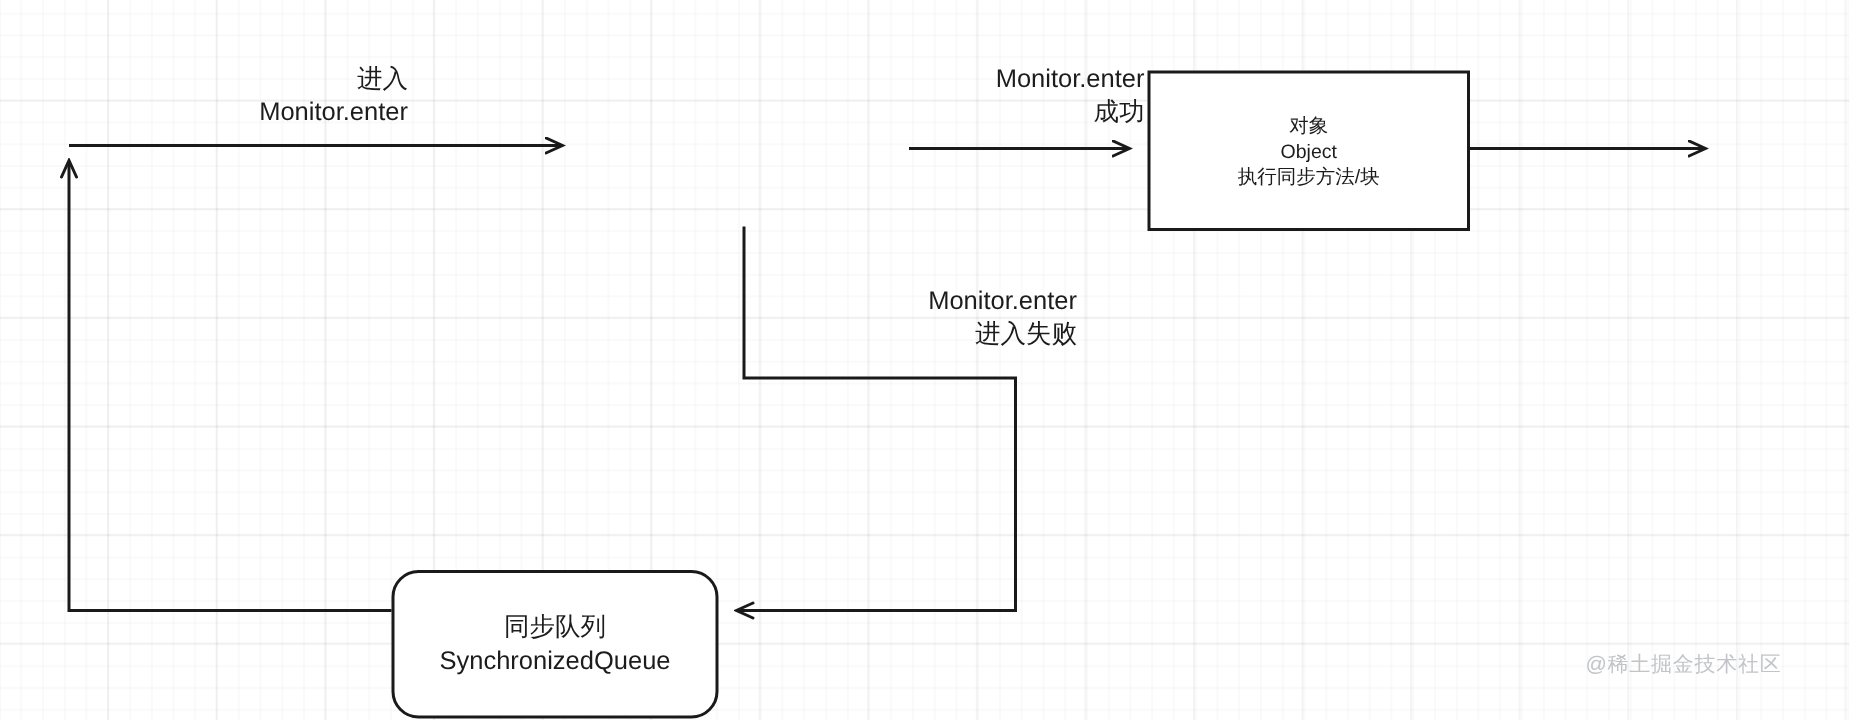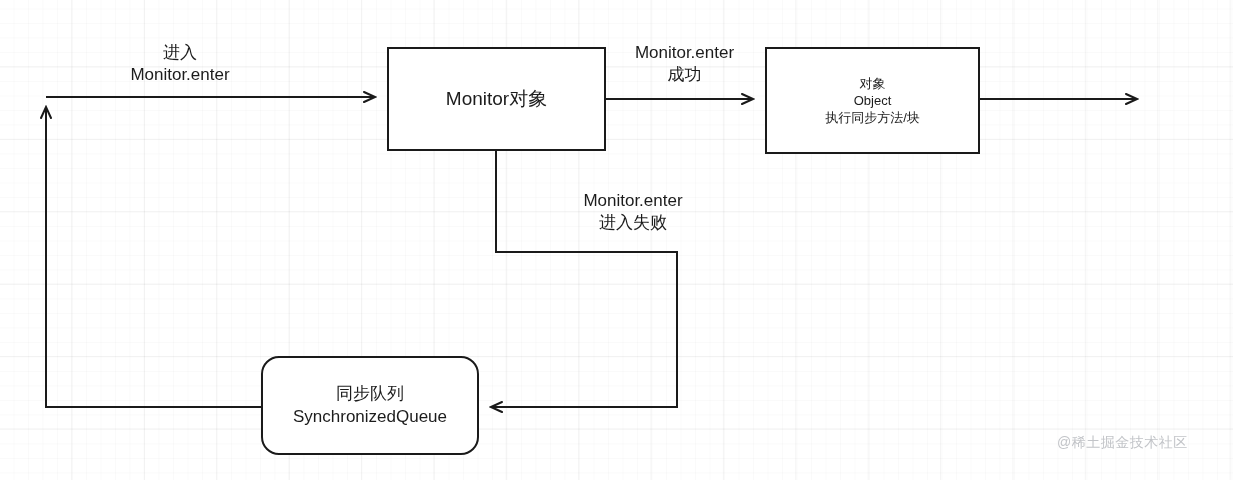--- a/index.html
+++ b/index.html
@@ -58,29 +58,29 @@
   .node-object {
     left: 765px;
     top: 47px;
     width: 215px;
     height: 107px;
     font-size: 13px;
     justify-content: center;
   }
   .node-queue {
     left: 261px;
-    top: 356px;
+    top: 380px;
     width: 218px;
     height: 99px;
     border-radius: 18px;
     font-size: 17px;
   }
   .edge-label {
     position: absolute;
-    text-align: center;
+    text-align: right;
     color: #1c1c1c;
     line-height: 1.3;
     white-space: pre-line;
     background: transparent;
     z-index: 4;
   }
   .lbl-enter {
     left: 88px;
     top: 42px;
     width: 184px;
@@ -142,23 +142,20 @@
 
     <path d="M606,99 L752,99" fill="none" stroke="#1a1a1a" stroke-width="2" marker-end="url(#arrow-r)"></path>
 
     <path d="M980,99 L1136,99" fill="none" stroke="#1a1a1a" stroke-width="2" marker-end="url(#arrow-r)"></path>
 
     <path d="M496,151 L496,252 L677,252 L677,407 L492,407" fill="none" stroke="#1a1a1a" stroke-width="2" stroke-linejoin="miter" marker-end="url(#arrow-l)"></path>
 
     <path d="M261,407 L46,407 L46,108" fill="none" stroke="#1a1a1a" stroke-width="2" stroke-linejoin="miter" marker-end="url(#arrow-u)"></path>
   </svg>
 
-  <div class="node node-monitor">
-    <span>Monitor对象</span>
-  </div>
 
   <div class="node node-object">
     <span>对象
 Object
 执行同步方法/块</span>
   </div>
 
   <div class="node node-queue">
     <span>同步队列
 SynchronizedQueue</span>

